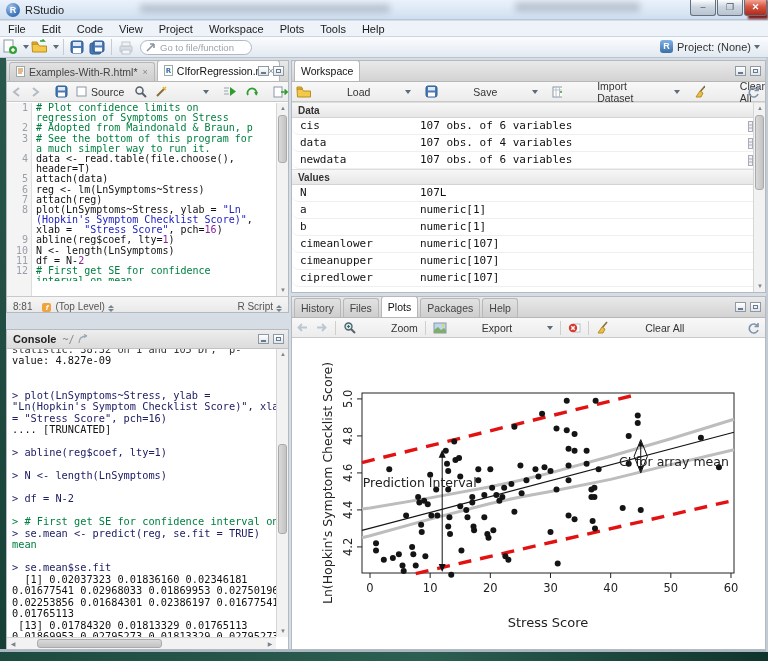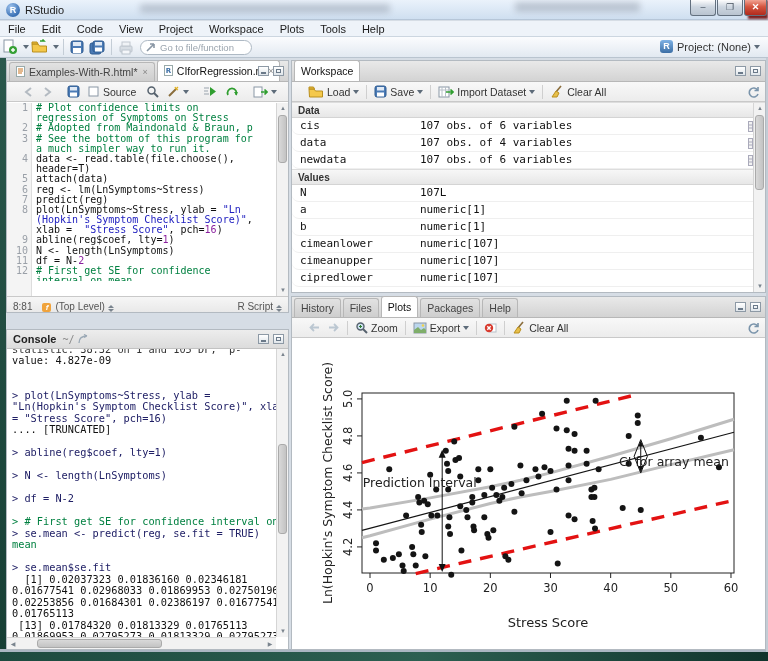--- a/index.html
+++ b/index.html
@@ -52,22 +52,22 @@
   .tab { height:19px; display:flex; align-items:center; padding:0 6px; font-size:10.5px; color:#444;
     border:1px solid #b7b7b7; border-bottom:none; border-radius:3px 3px 0 0; background:linear-gradient(#e2e2e2,#cecece);
     margin-right:2px; white-space:nowrap; }
   .tab.active { background:#fff; color:#111; height:21px; }
   .tab .x { margin-left:5px; color:#888; font-size:9px; }
   .pm-btns { position:absolute; right:4px; top:5px; display:flex; gap:4px; }
   .pm { width:11px; height:10px; border:1px solid #8d99a5; background:linear-gradient(#fff,#dfe5ea); position:relative; }
   .pm.min:after { content:""; position:absolute; left:2px; right:2px; bottom:1px; height:2px; background:#6a7989; }
   .pm.max:after { content:""; position:absolute; left:2px; right:2px; top:2px; bottom:2px; border:1px solid #6a7989; }
   .pane-toolbar { height:20px; background:linear-gradient(#f8f8f8,#ececec); border-bottom:1px solid #c9c9c9;
-    display:flex; align-items:center; padding:0 12px; font-size:10.5px; color:#333; position:relative; }
-  .pt-btn { display:flex; align-items:center; padding:0 4px; height:18px; }
+    display:flex; align-items:center; padding:0 0; font-size:10.5px; color:#333; position:relative; }
+  .pt-btn { display:flex; align-items:center; padding:0 4px; height:18px;gap:32px; }
   .pt-sep { width:1px; height:14px; background:#cfcfcf; margin:0 3px; }
   .refresh-ico { position:absolute; right:5px; top:3px; }
 
   
   .vscroll { position:absolute; width:12px; background:#f2f2f2; border-left:1px solid #d5d5d5; }
   .hscroll { position:absolute; height:12px; background:#f2f2f2; border-top:1px solid #d5d5d5; }
   .sb-arrow { position:absolute; width:12px; height:11px; font-size:6px; color:#7a848e; text-align:center; line-height:11px; }
   .sb-thumb { position:absolute; background:linear-gradient(90deg,#d9d9d9,#c3c3c3); border:1px solid #aaa; border-radius:3px; }
   .hscroll .sb-thumb { background:linear-gradient(#d9d9d9,#c3c3c3); }
 
@@ -300,21 +300,21 @@
     <div id="ed-lines" class="mono" style="position:relative;">
         <div class="ed-row"><span class="ed-num">1</span><span class="ed-code"><span class="cm"># Plot confidence limits on</span></span></div>
         <div class="ed-row"><span class="ed-num"></span><span class="ed-code"><span class="cm">regression of Symptoms on Stress</span></span></div>
         <div class="ed-row"><span class="ed-num">2</span><span class="ed-code"><span class="cm"># Adopted from Maindonald &amp; Braun, p</span></span></div>
         <div class="ed-row"><span class="ed-num">3</span><span class="ed-code"><span class="cm"># See the bottom of this program for</span></span></div>
         <div class="ed-row"><span class="ed-num"></span><span class="ed-code"><span class="cm">a much simpler way to run it.</span></span></div>
         <div class="ed-row"><span class="ed-num">4</span><span class="ed-code"><span class="pl">data &lt;- read.table(file.choose(),</span></span></div>
         <div class="ed-row"><span class="ed-num"></span><span class="ed-code"><span class="pl">header=T)</span></span></div>
         <div class="ed-row"><span class="ed-num">5</span><span class="ed-code"><span class="pl">attach(data)</span></span></div>
         <div class="ed-row"><span class="ed-num">6</span><span class="ed-code"><span class="pl">reg &lt;- lm(LnSymptoms~Stress)</span></span></div>
-        <div class="ed-row"><span class="ed-num">7</span><span class="ed-code"><span class="pl">predict(reg)</span></span></div>
+        <div class="ed-row"><span class="ed-num">7</span><span class="ed-code"><span class="pl">attach(reg)</span></span></div>
         <div class="ed-row"><span class="ed-num">8</span><span class="ed-code"><span class="pl">plot(LnSymptoms~Stress, ylab = </span><span class="st">"Ln</span></span></div>
         <div class="ed-row"><span class="ed-num"></span><span class="ed-code"><span class="st">(Hopkin's Symptom Checklist Score)"</span><span class="pl">,</span></span></div>
         <div class="ed-row"><span class="ed-num"></span><span class="ed-code"><span class="pl">xlab =  </span><span class="st">"Stress Score"</span><span class="pl">, pch=</span><span class="nu">16</span><span class="pl">)</span></span></div>
         <div class="ed-row"><span class="ed-num">9</span><span class="ed-code"><span class="pl">abline(reg$coef, lty=</span><span class="nu">1</span><span class="pl">)</span></span></div>
         <div class="ed-row"><span class="ed-num">10</span><span class="ed-code"><span class="pl">N &lt;- length(LnSymptoms)</span></span></div>
         <div class="ed-row"><span class="ed-num">11</span><span class="ed-code"><span class="pl">df = N-</span><span class="nu">2</span></span></div>
         <div class="ed-row"><span class="ed-num">12</span><span class="ed-code"><span class="cm"># First get SE for confidence</span></span></div>
         <div class="ed-row clip"><span class="ed-num"></span><span class="ed-code"><span class="cm">interval on mean</span></span></div>
       </div>
   </div>

